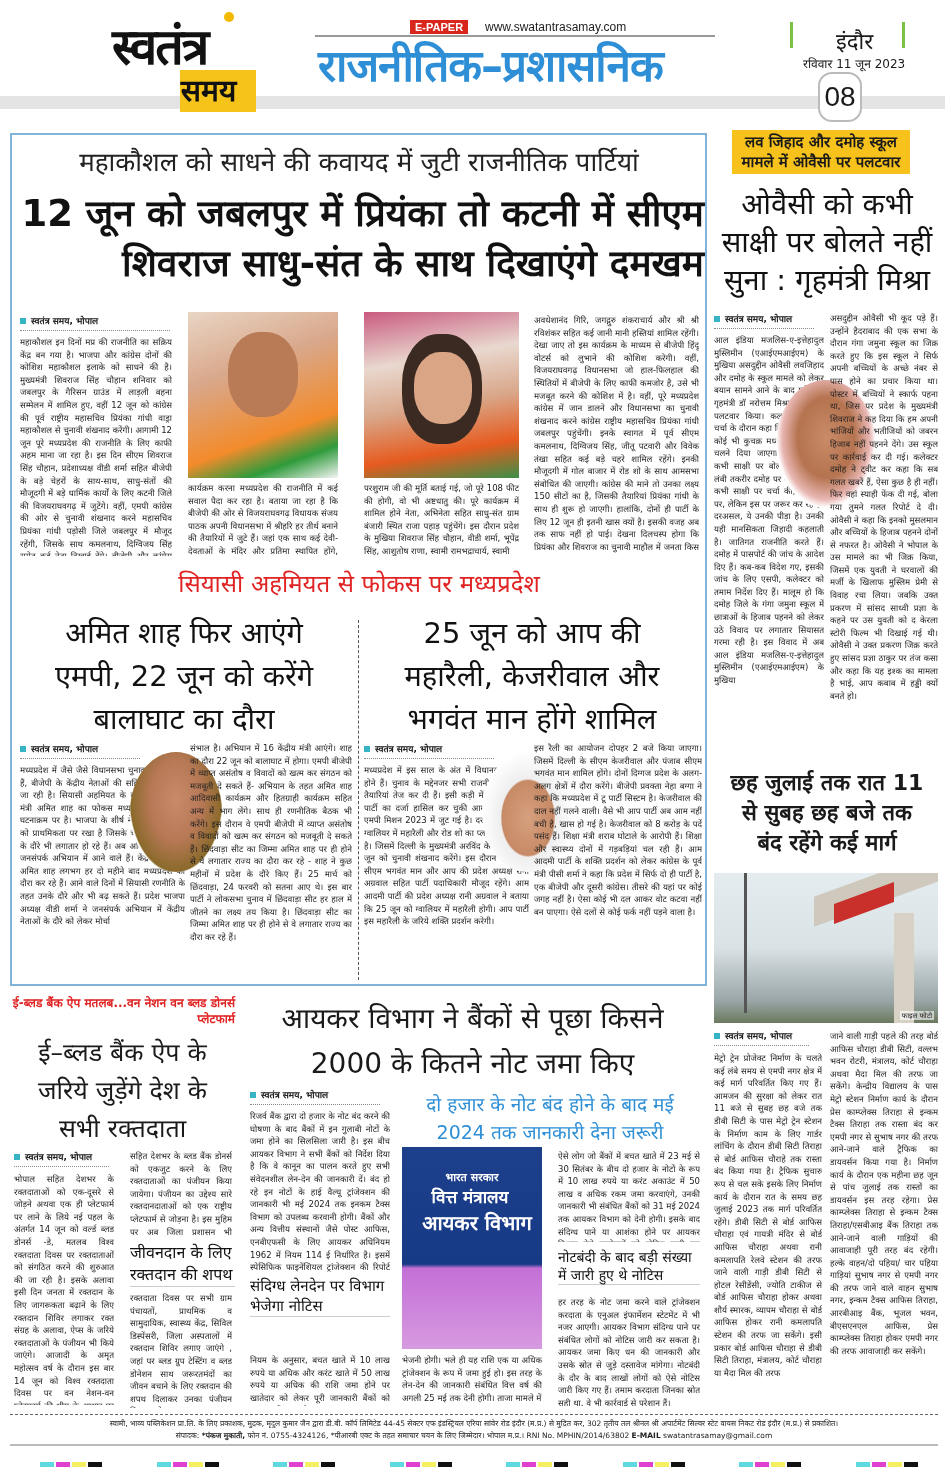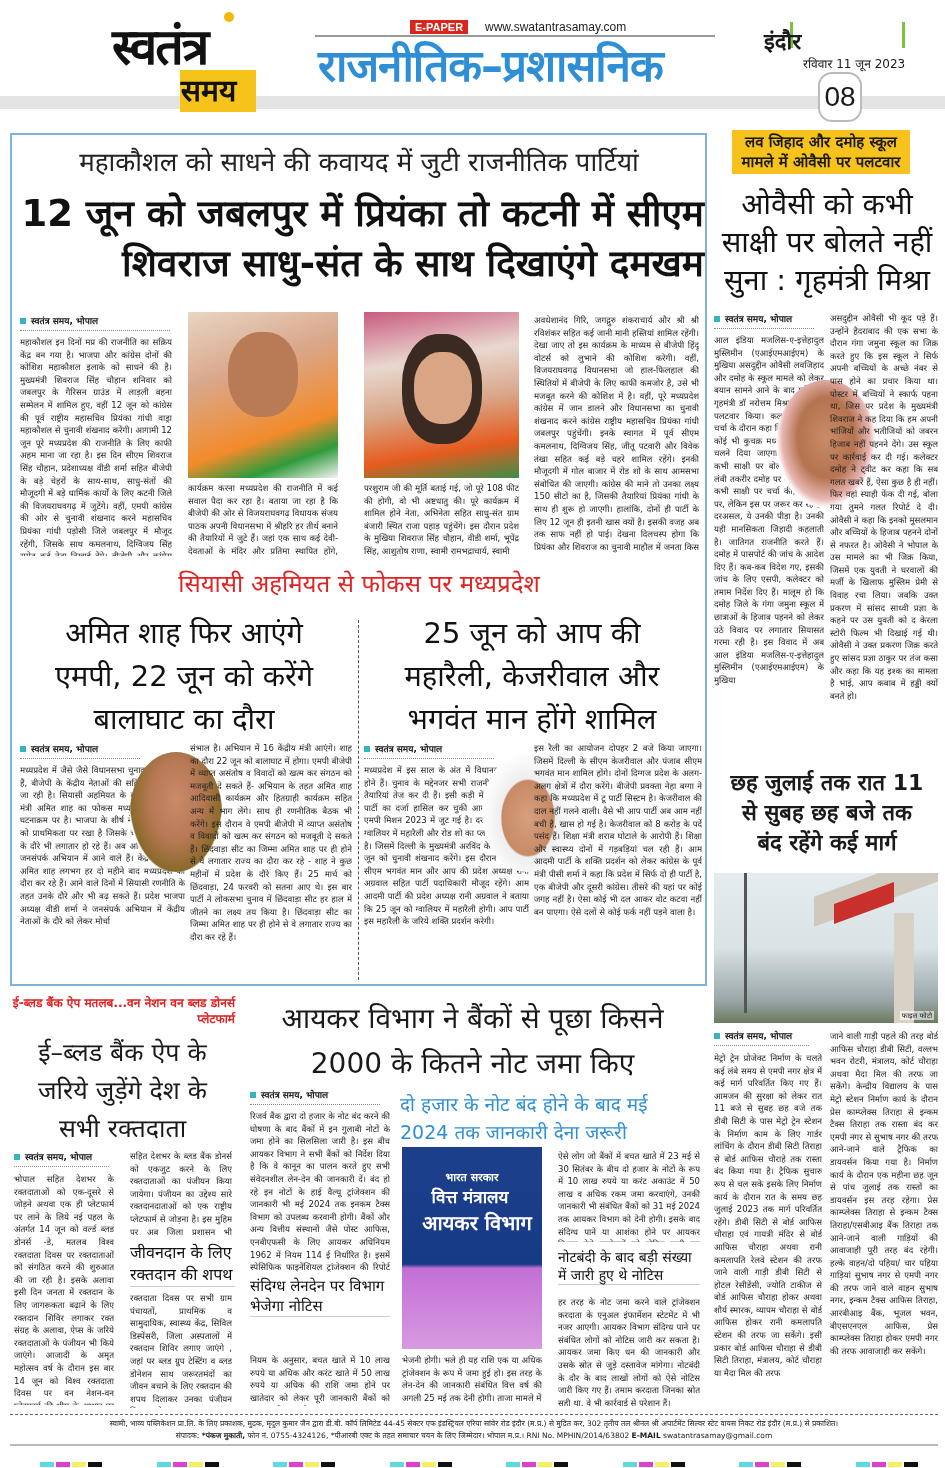--- a/index.html
+++ b/index.html
@@ -8,40 +8,40 @@
 .abs{position:absolute}
 
 .logo-top{left:112px;top:22px;font-size:50px;font-weight:bold;letter-spacing:-2px;line-height:1;color:#111;font-family:"DejaVu Sans",sans-serif}
 .logo-dot{left:224px;top:12px;width:10px;height:10px;border-radius:50%;background:#f5b800}
 .logo-box{left:180px;top:70px;width:76px;height:42px;background:#f5c31a}
 .logo-bot{left:180px;top:72px;width:57px;text-align:center;font-size:30px;font-weight:bold;color:#111;line-height:38px}
 .epaper{left:410px;top:20px;background:#d9261c;color:#fff;font-size:11px;font-weight:bold;padding:1px 5px;font-family:"Liberation Sans",sans-serif}
 .site{left:485px;top:20px;font-size:12px;color:#222;font-family:"Liberation Sans",sans-serif}
 .mast-rule{left:315px;top:35px;width:400px;height:2px;background:#999}
 .section-title{left:318px;top:44px;font-size:44px;font-weight:bold;color:#2e8fd6;line-height:1;letter-spacing:-1px}
-.city{left:764px;top:25px;font-size:22px;font-weight:bold}
+.city{left:836px;top:25px;font-size:22px;font-weight:normal}
 .city-bar{top:22px;width:3px;height:26px;background:#7cc242}
 .date{left:803px;top:55px;font-size:12px}
 .pageno{left:818px;top:72px;width:44px;height:50px;border:2px solid #bbb;border-radius:14px;font-size:28px;text-align:center;line-height:46px;background:#fff;font-family:"Liberation Sans",sans-serif}
 .grey-band{left:0;top:96px;width:945px;height:13px;background:#e4e4e4}
 
 .box-main{left:10px;top:133px;width:697px;height:853px;border:2px solid #7fb3d9}
 .kicker{font-size:26px;text-align:center;width:690px;left:14px;top:143px;color:#222}
 .h1{left:14px;width:690px;text-align:right;font-size:37px;font-weight:bold;line-height:48px;color:#111}
 .byline{font-size:9px;font-weight:bold;color:#222;border-bottom:1px dotted #888;padding-bottom:3px}
 .byline .sq{display:inline-block;width:6px;height:6px;background:#36b4c4;margin-right:5px}
 .body{font-size:8.5px;line-height:12.6px;text-align:justify;color:#222;overflow:hidden}
 .photo{overflow:hidden}
 .red-kicker{color:#e02323;font-size:24px;text-align:center}
 .h2{font-size:29px;line-height:43px;text-align:center;color:#111}
 .dotted-v{border-left:1px dashed #555}
 .sidebox-kicker{left:732px;top:130px;width:178px;background:#f7c21c;font-size:15px;font-weight:bold;text-align:center;line-height:20px;padding:2px}
 .side-h{left:712px;top:185px;width:230px;text-align:center;font-size:29px;line-height:38px;color:#111}
 .sub-h{font-size:22px;line-height:30px;color:#111}
-.blue-h{color:#2e8fd6;font-size:19px;text-align:left;line-height:28px}
+.blue-h{color:#2e8fd6;font-size:19px;text-align:center;line-height:28px}
 .foot{font-size:7.5px;text-align:center;color:#222}
 .reg{width:14px;height:5px;display:inline-block;margin-right:2px}
 </style>
 </head>
 <body>
 
 <div class="abs grey-band"></div>
 <div class="abs logo-dot"></div>
 <div class="abs logo-top">स्वतंत्र</div>
 <div class="abs logo-box"></div>

